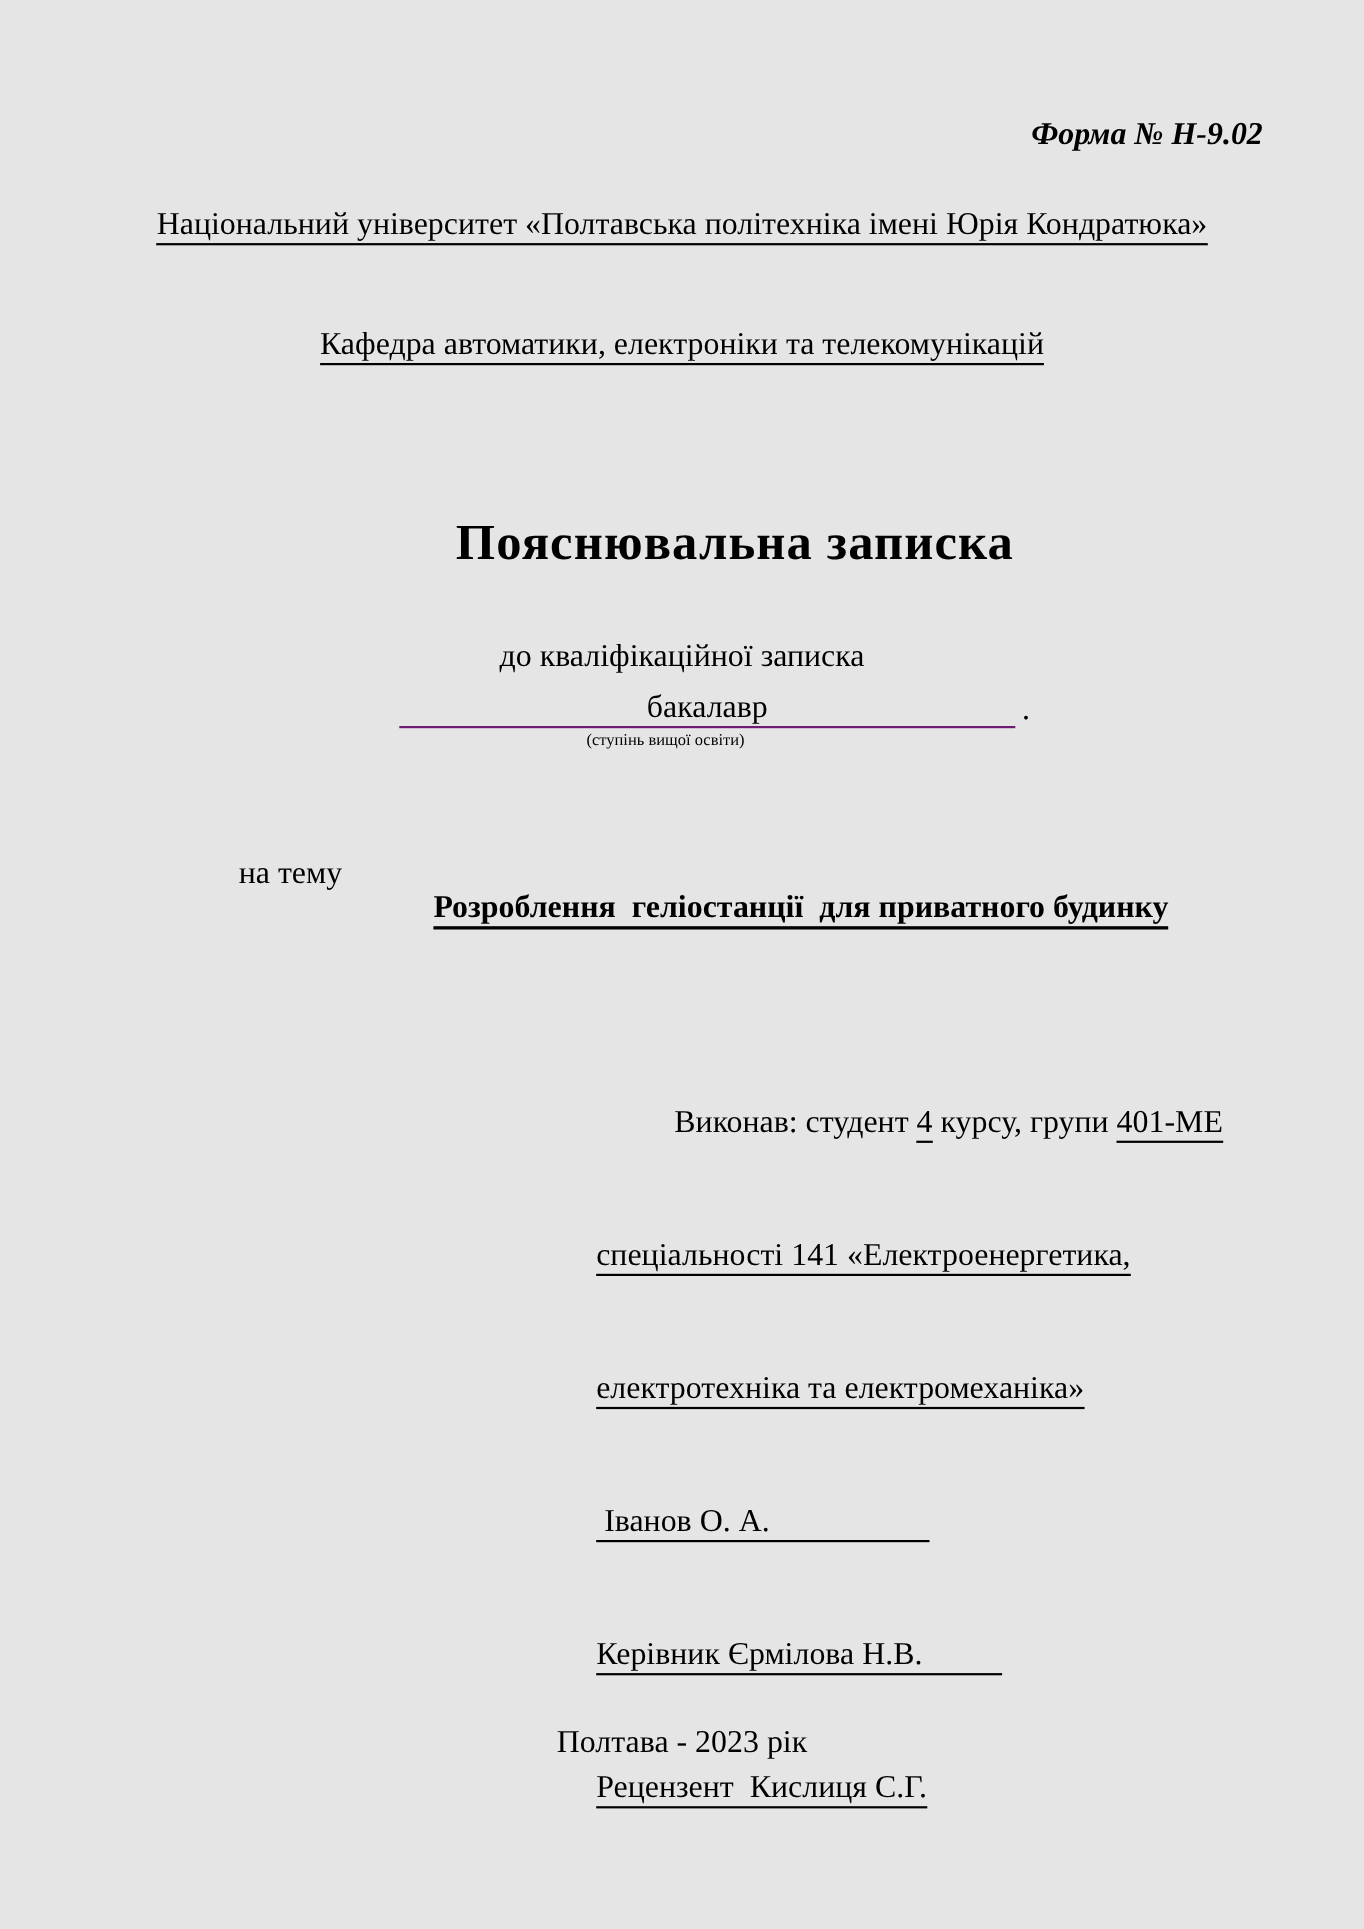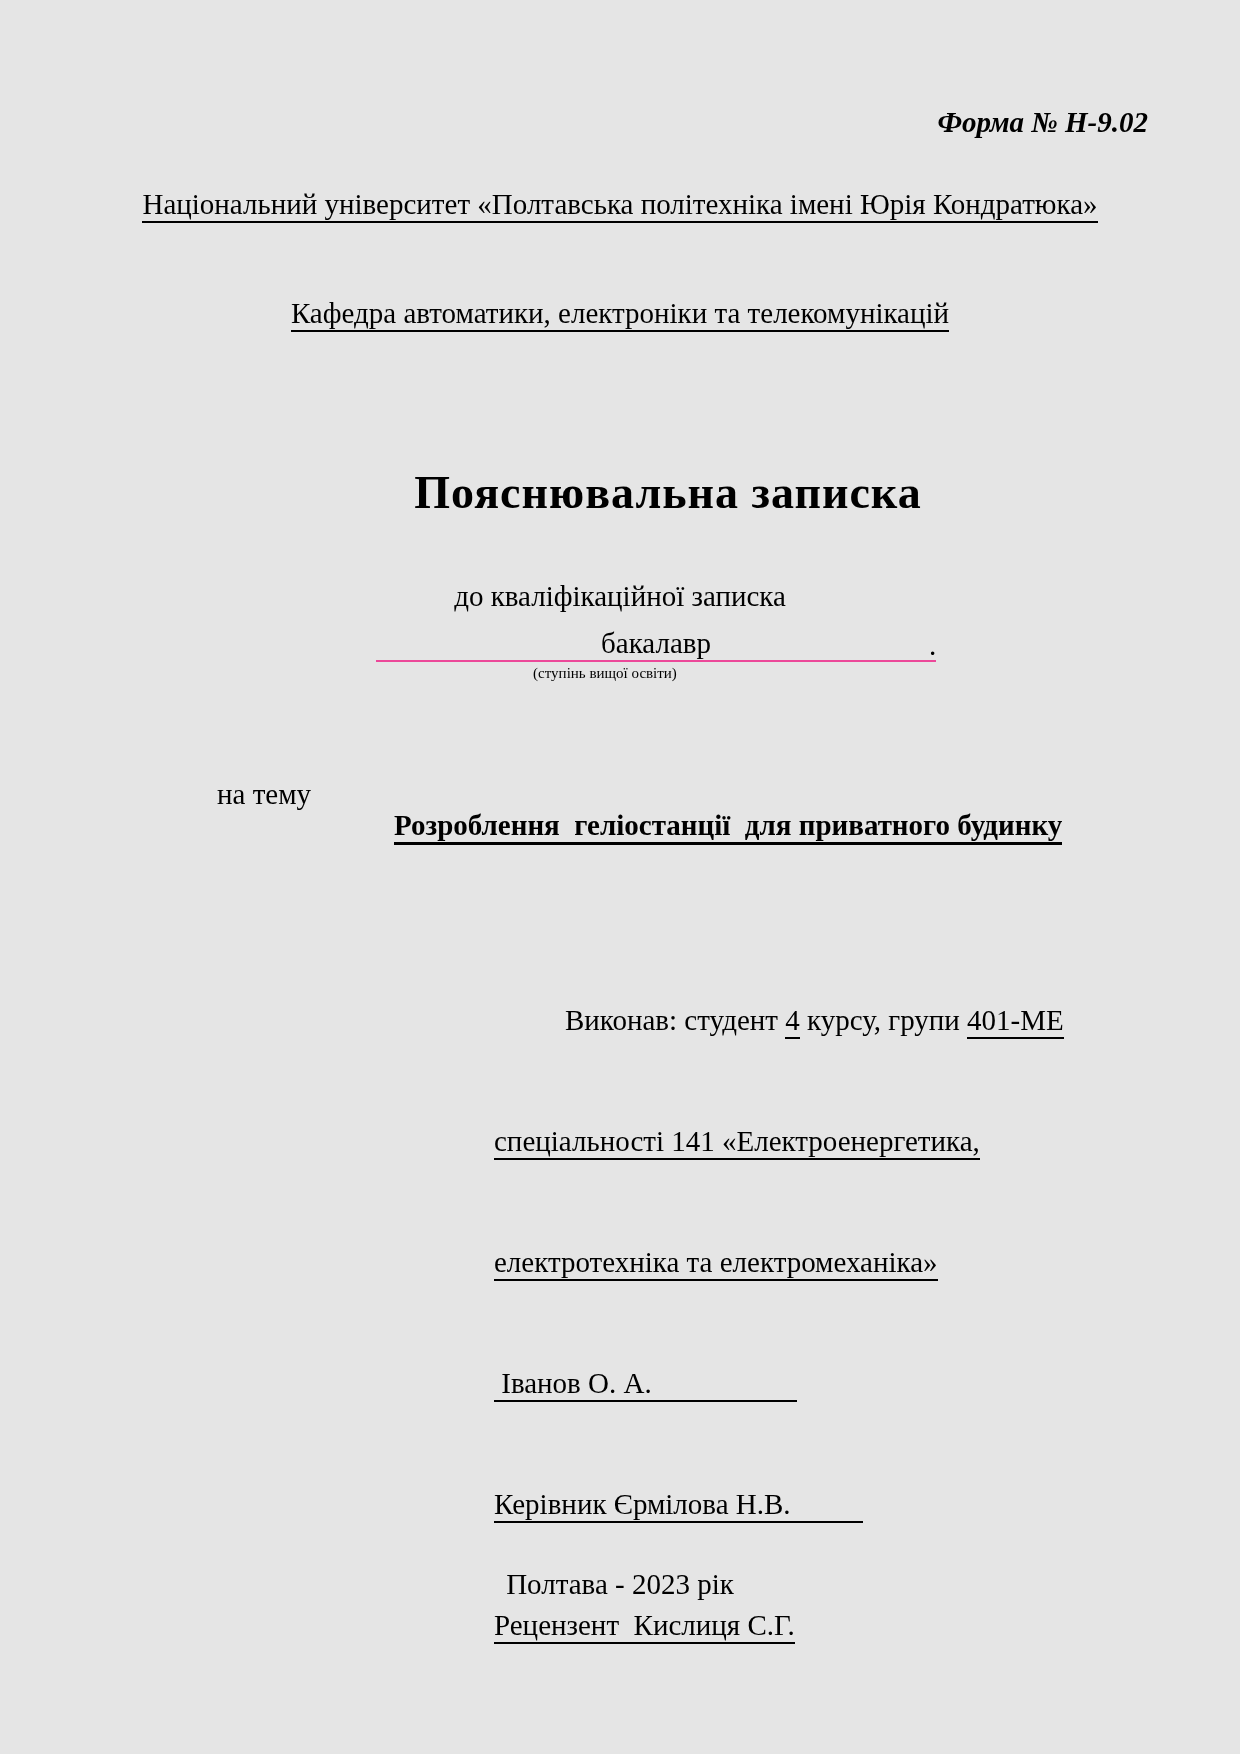--- a/index.html
+++ b/index.html
@@ -19,39 +19,39 @@
   .form-number {
     font-weight: bold;
     font-style: italic;
   }
   .doc-title {
     font-size: 46px;
     font-weight: bold;
     letter-spacing: 1px;
   }
   .degree-line {
-    left: 376px;
+    left: 363px;
     width: 560px;
     height: 33px;
     line-height: 33px;
     text-align: center;
-    border-bottom: 2px solid #ec4899;
+    border-bottom: 2px solid #701a75;
   }
   .degree-caption {
     left: 325px;
     width: 560px;
     text-align: center;
     font-size: 15px;
   }
   .topic-value {
     font-weight: bold;
     white-space: pre;
   }
   .topic-value .u { border-bottom-width: 3px; margin-left: 20px; }
-  .exec { white-space: pre; }
+  .exec { white-space: pre; margin-left: 48px; }
   .exec-line {
     height: 33px;
     line-height: 33px;
     margin-bottom: 22px;
     white-space: pre;
   }
 </style>
 </head>
 <body>
 

